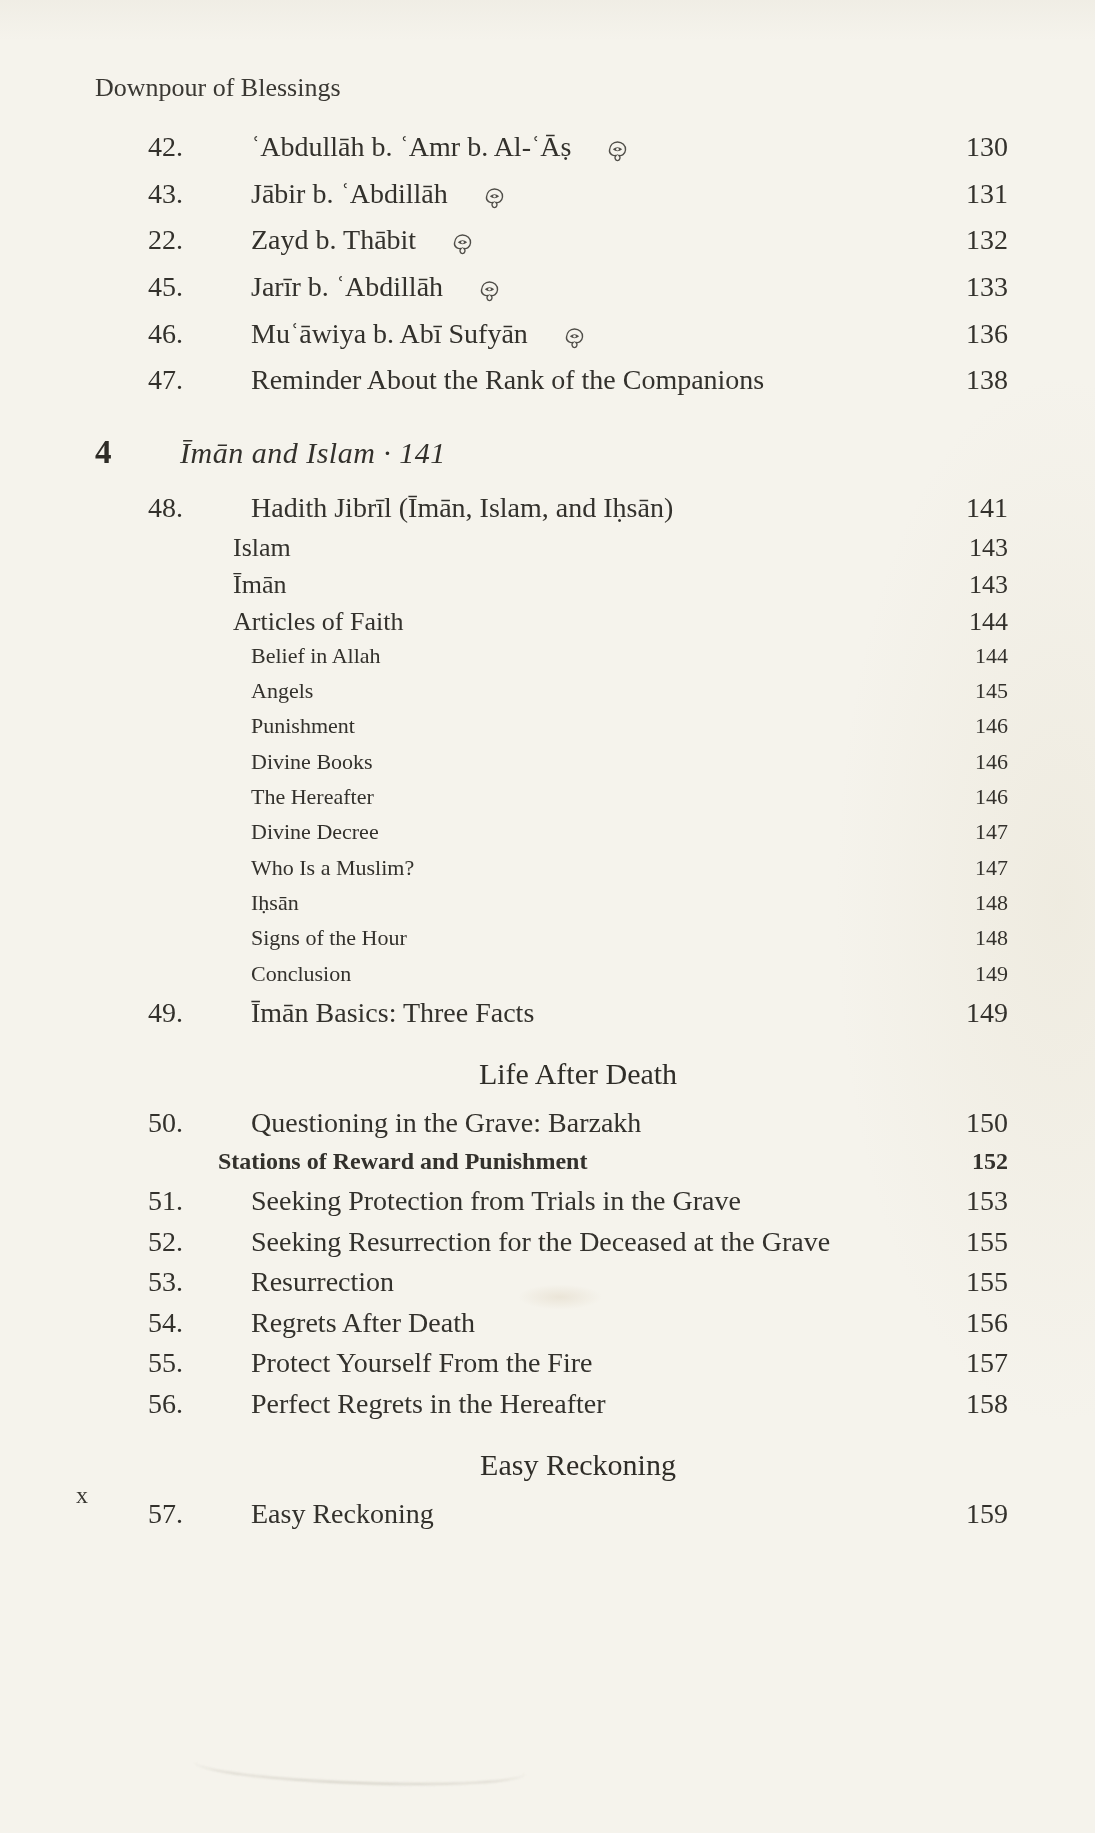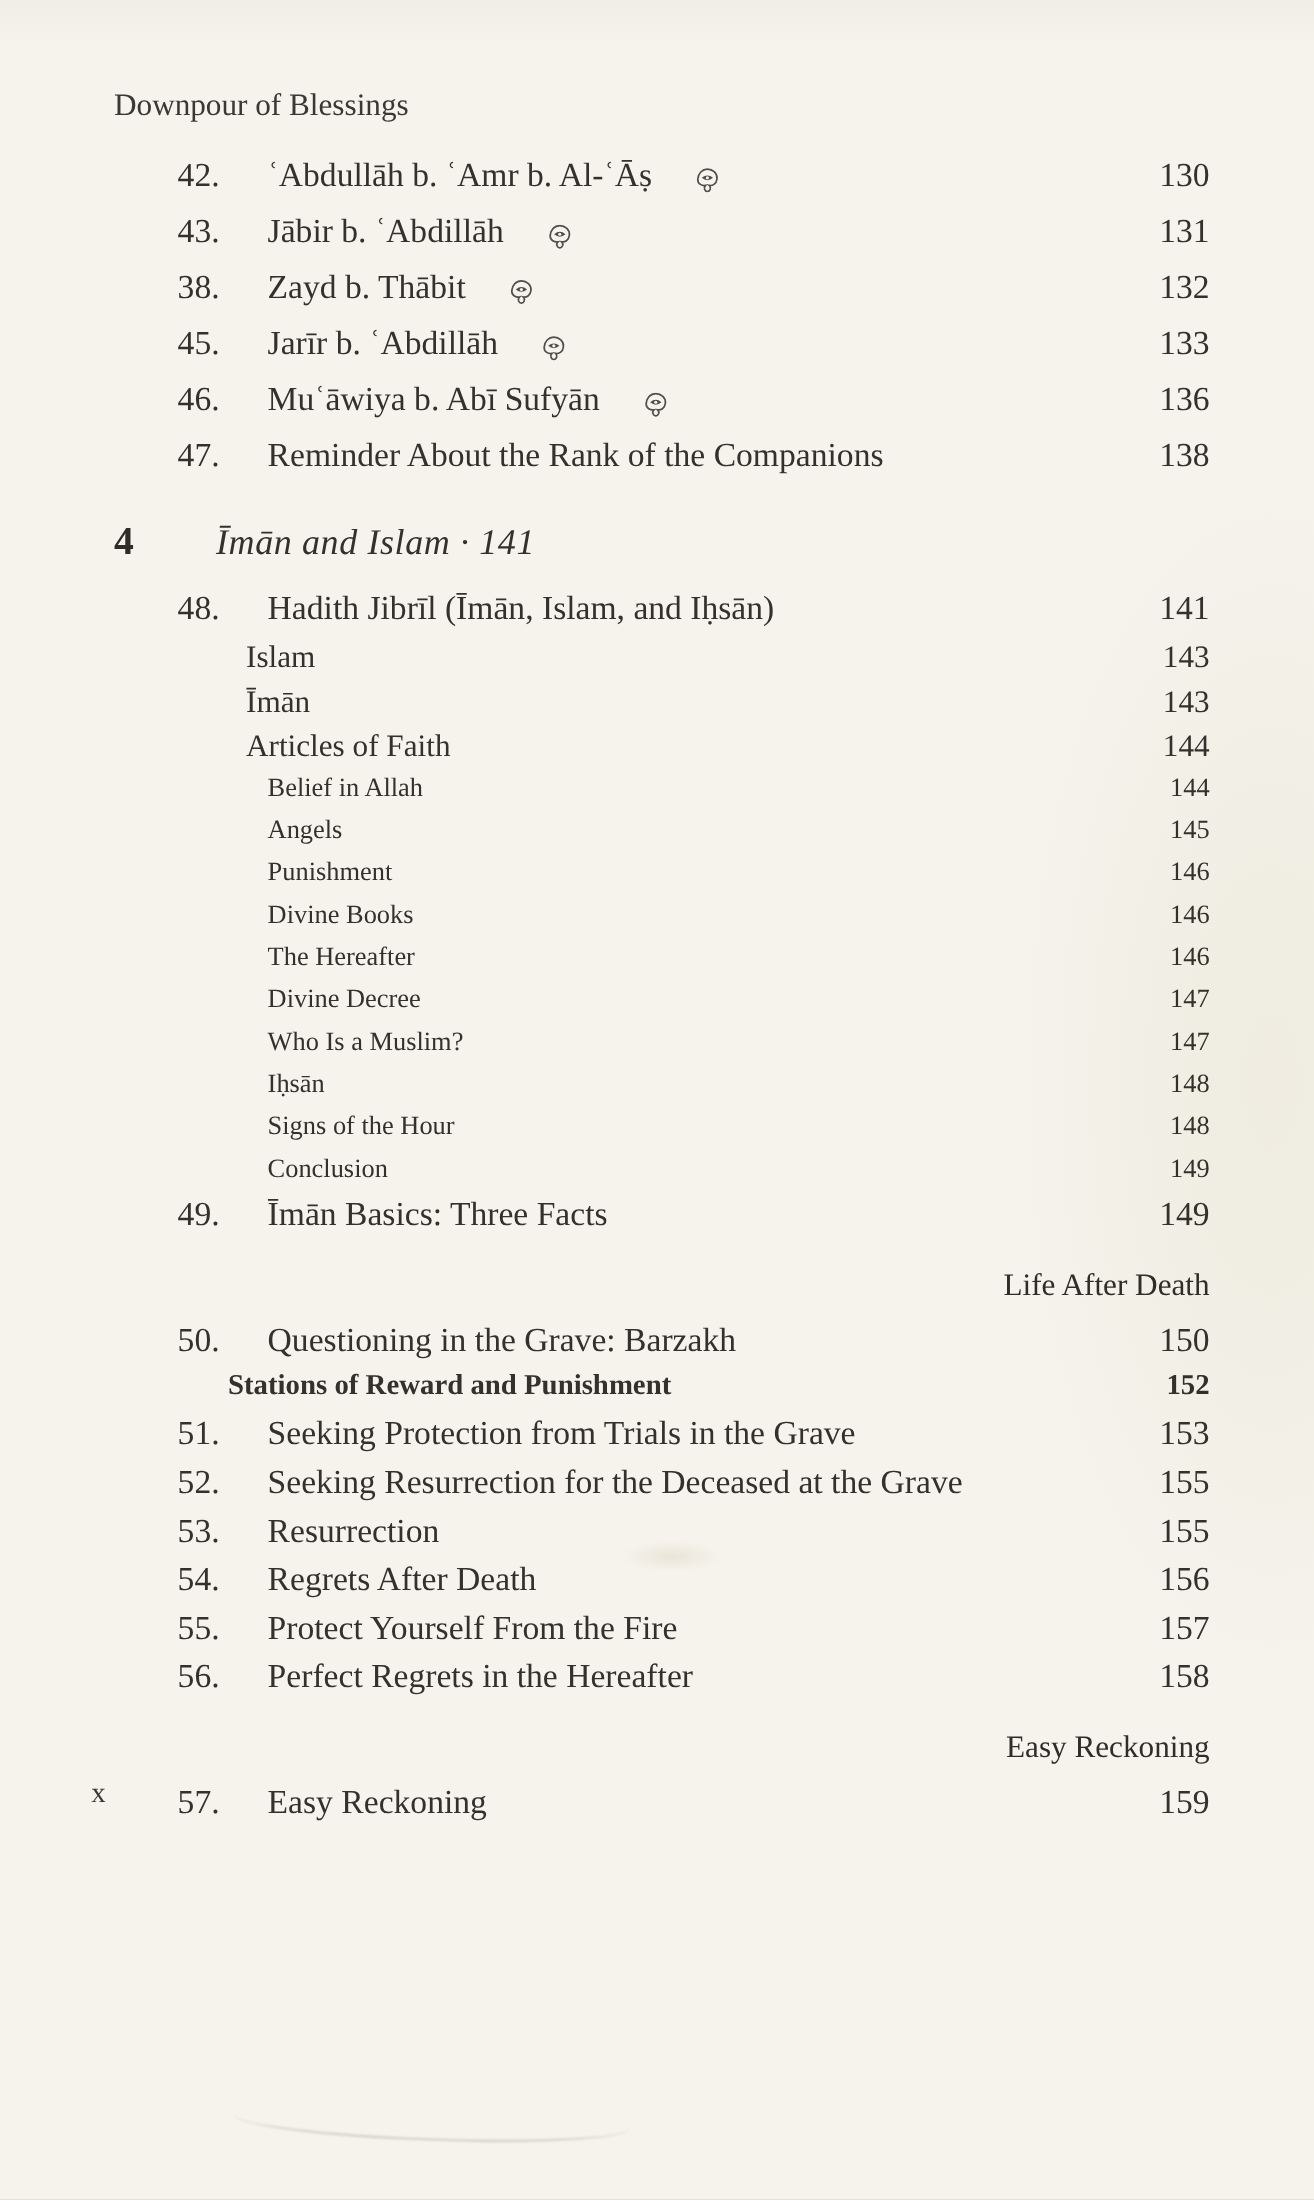--- a/index.html
+++ b/index.html
@@ -27,22 +27,22 @@
   .row{display:flex;align-items:baseline;line-height:1.38;}
   .row .pgnum{margin-left:auto;white-space:nowrap;}
   .row.entry{font-size:28px;margin-bottom:2px;gap:28px;}
   .row.entry .num{flex:none;width:47px;}
   .row.sub1{font-size:26px;padding-left:57px;margin-bottom:1px;}
   .row.sub2{font-size:22px;padding-left:75px;margin-bottom:5px;justify-content:flex-end;}
   .row.sub0{font-size:24px;padding-left:42px;margin-bottom:4px;font-weight:bold;}
   .row.chapter{margin:30px 0 14px -53px;align-items:baseline;}
   .row.chapter .chnum{flex:none;width:85px;font-size:33px;font-weight:bold;color:#2e2c27;}
   .row.chapter .chtitle{font-size:30px;font-style:italic;letter-spacing:.5px;}
-  .row.section{display:block;text-align:right;font-size:26px;margin:20px 0 10px;color:#2f2d28;}
-  .title{white-space:nowrap;}
+  .row.section{display:block;text-align:center;font-size:30px;margin:20px 0 10px;color:#2f2d28;}
+  .title{white-space:nowrap;margin-left:28px;}
   .seal{flex:none;align-self:center;margin:6px 0 0 9px;opacity:.88;}
   .footer-folio{
     position:absolute;left:76px;top:1482px;
     font-size:24px;color:#3a3833;
   }
   .smudge{
     position:absolute;left:195px;top:1752px;width:330px;height:30px;
     border-bottom:2px solid rgba(125,118,100,.28);
     border-radius:50%;
     transform:rotate(2deg);
@@ -69,21 +69,21 @@
         <span class="num">43.</span>
         <span class="title">Jābir b. ʿAbdillāh</span>
         <span class="seal"><svg width="19" height="21" viewBox="0 0 19 21">
             <path d="M9.5 1 C14 1 18 4.5 17.5 9 C17 13.5 13.5 15 11 14.5 C13.2 16.6 11.5 19.6 9.5 19.6 C7.5 19.6 5.8 16.6 8 14.5 C5.5 15 1 13.5 1.5 9 C2 4.5 5 1 9.5 1 Z" fill="none" stroke="#3a3833" stroke-width="1.4"></path>
             <path d="M4.8 8.2 Q9.5 4.2 14.2 8.2 Q9.5 12.2 4.8 8.2 Z" fill="#3a3833"></path>
             <circle cx="9.5" cy="8.2" r="1.3" fill="#f5f3ec"></circle>
           </svg></span>
         <span class="pgnum">131</span>
       </div>
       <div class="row entry">
-        <span class="num">38.</span>
+        <span class="num">22.</span>
         <span class="title">Zayd b. Thābit</span>
         <span class="seal"><svg width="19" height="21" viewBox="0 0 19 21">
             <path d="M9.5 1 C14 1 18 4.5 17.5 9 C17 13.5 13.5 15 11 14.5 C13.2 16.6 11.5 19.6 9.5 19.6 C7.5 19.6 5.8 16.6 8 14.5 C5.5 15 1 13.5 1.5 9 C2 4.5 5 1 9.5 1 Z" fill="none" stroke="#3a3833" stroke-width="1.4"></path>
             <path d="M4.8 8.2 Q9.5 4.2 14.2 8.2 Q9.5 12.2 4.8 8.2 Z" fill="#3a3833"></path>
             <circle cx="9.5" cy="8.2" r="1.3" fill="#f5f3ec"></circle>
           </svg></span>
         <span class="pgnum">132</span>
       </div>
       <div class="row entry">
         <span class="num">45.</span>

